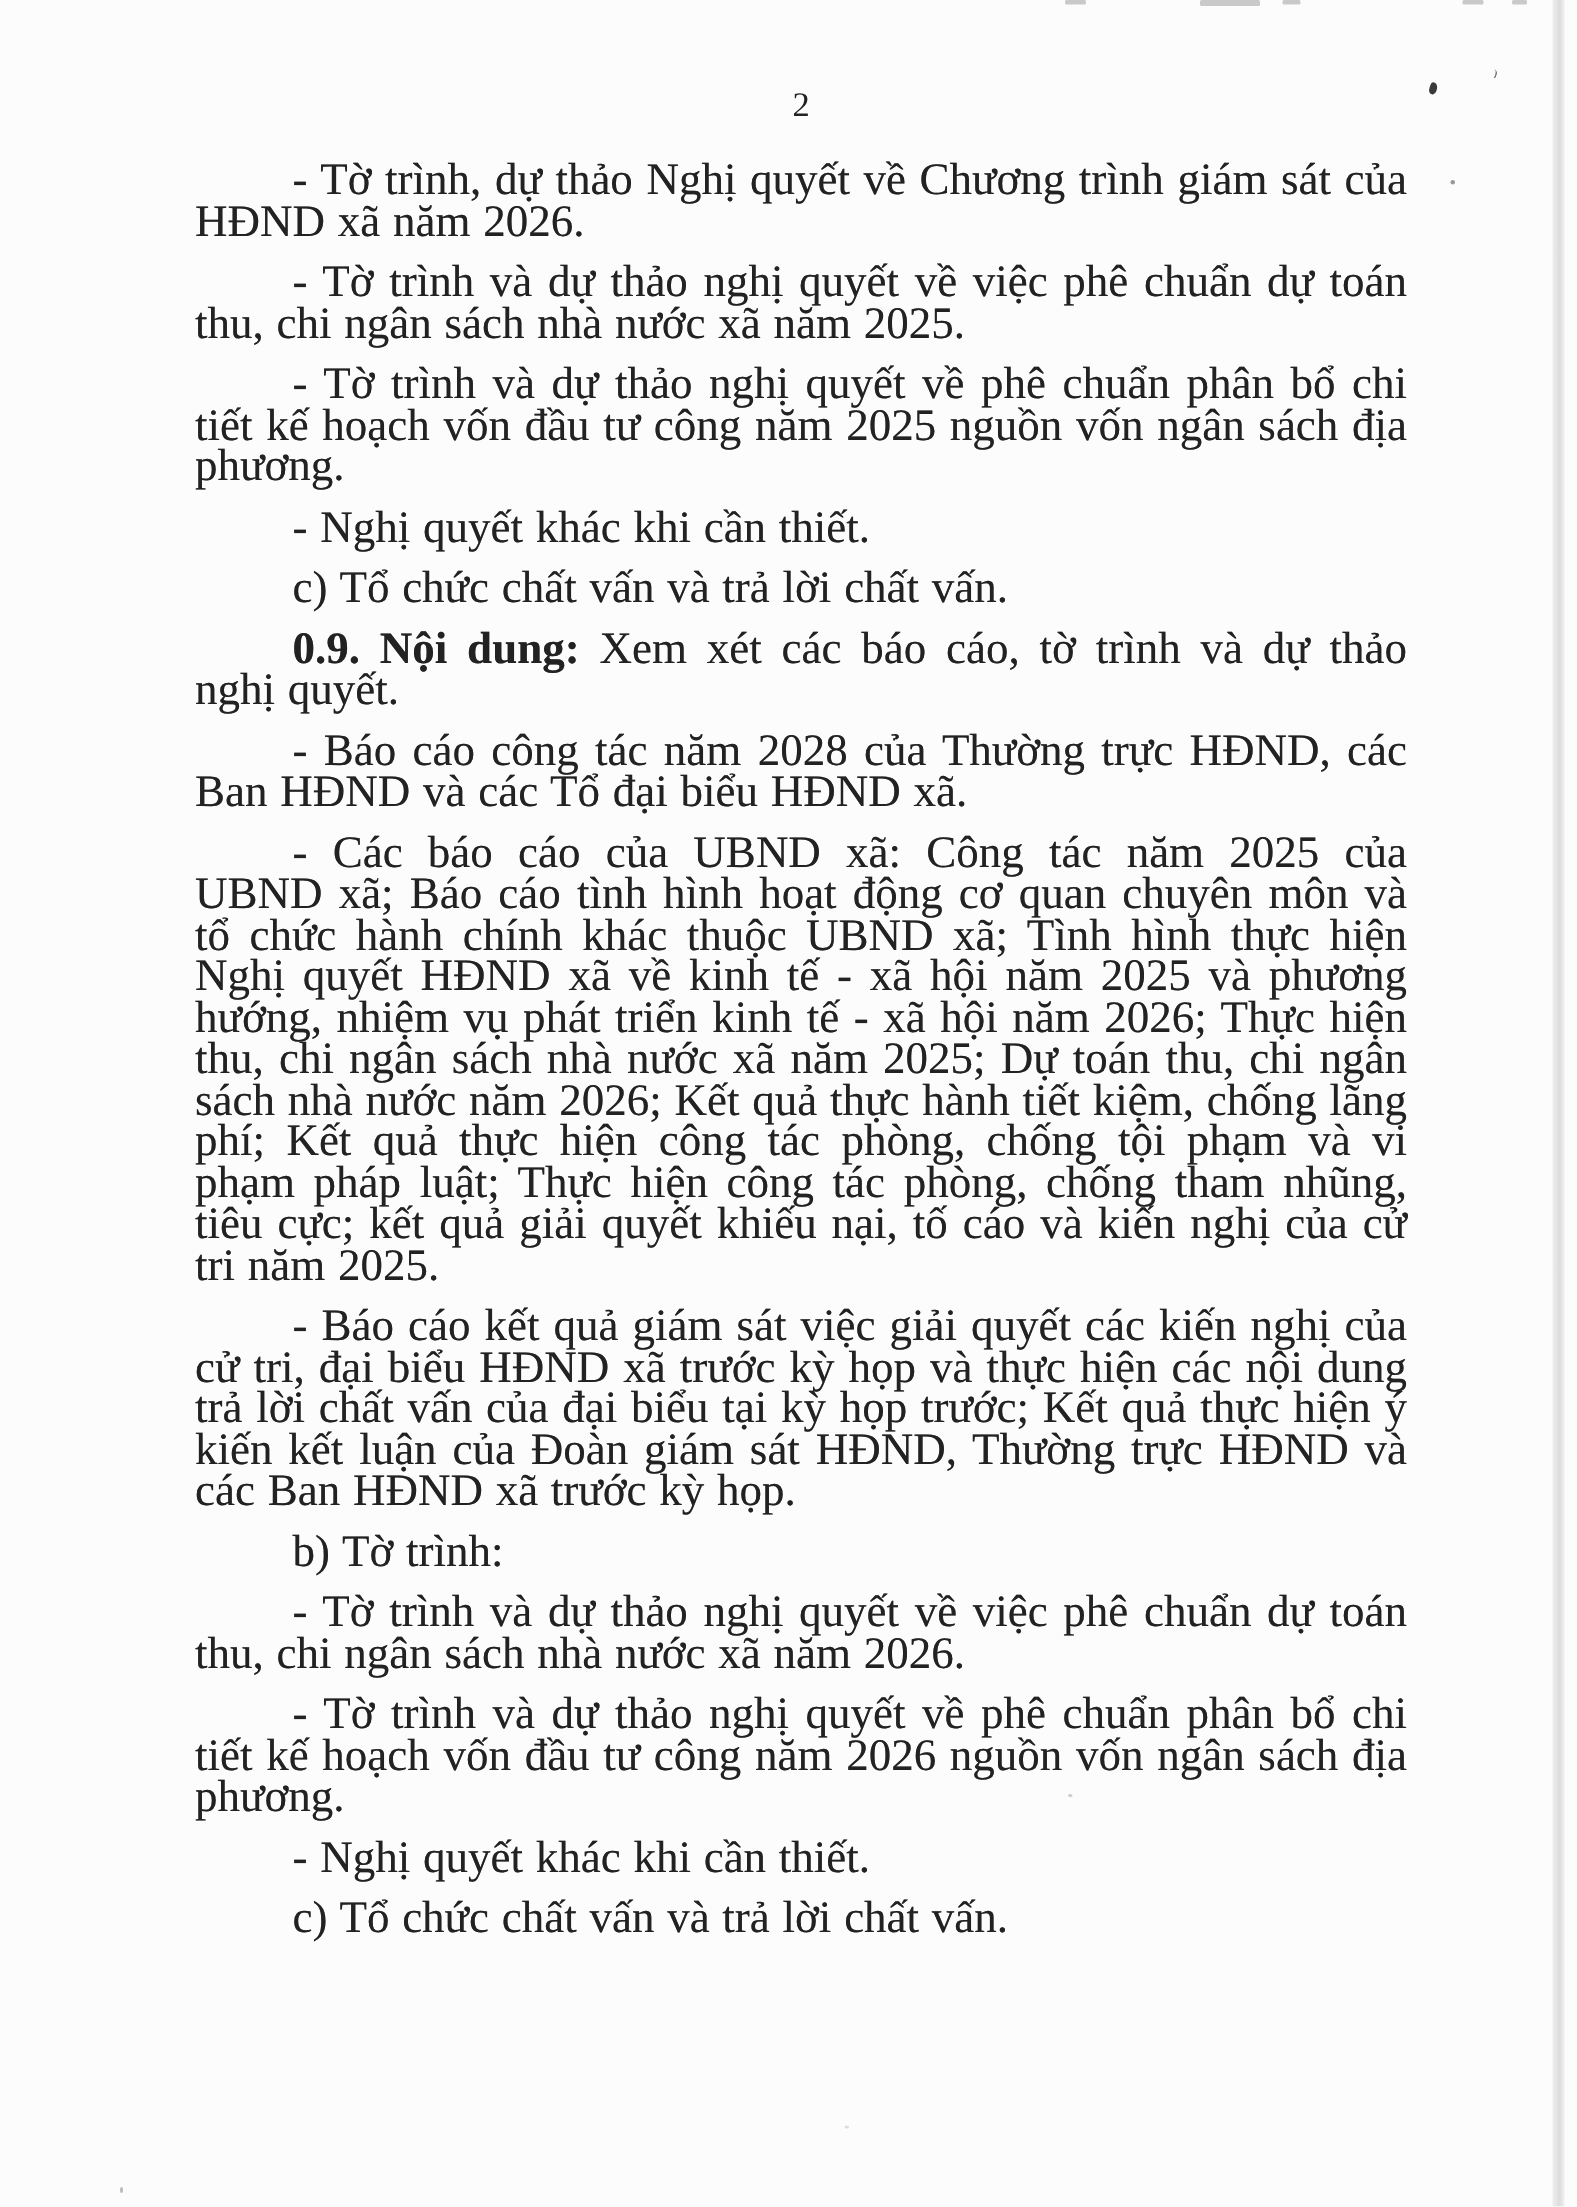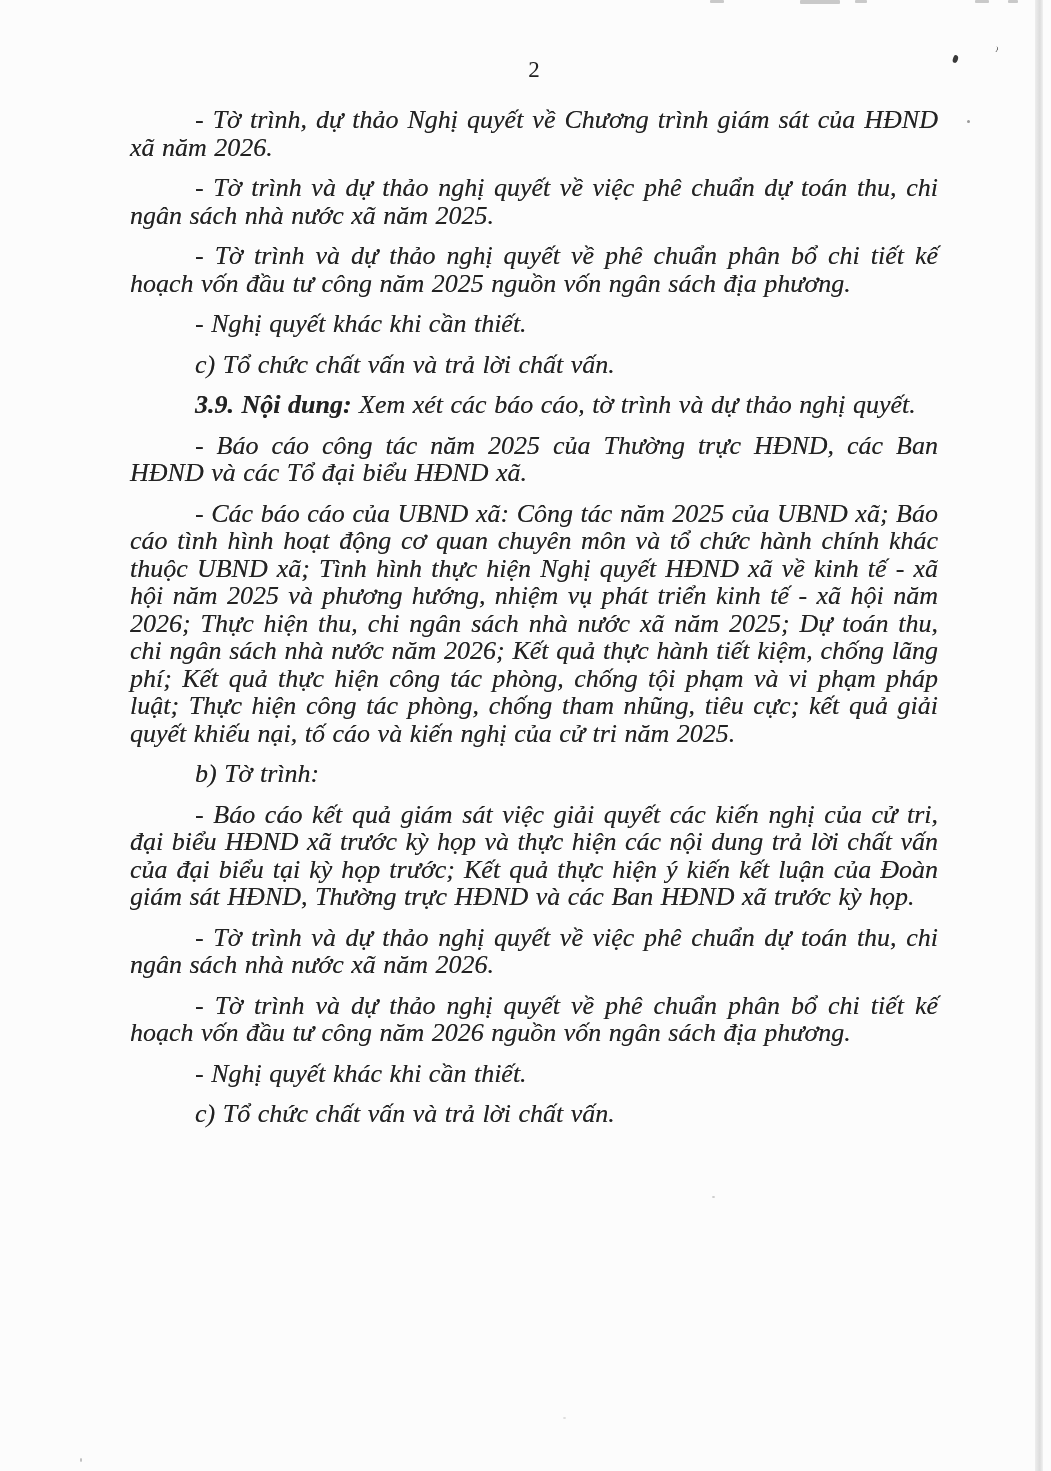--- a/index.html
+++ b/index.html
@@ -27,27 +27,26 @@
     width:808px;
   }
   .page-number{
     text-align:center;
     font-size:23px;
     line-height:30px;
     margin:0 0 21px 0;
   }
   p.para{
     margin:0 0 13px 0;
-    font-size:26px;
+    font-size:30px;
     line-height:27.5px;
     text-align:justify;
     text-indent:65px;
     word-spacing:1px;
     text-shadow:0 0 0.3px rgba(30,30,30,0.55);
-    font-style:italic;
   }
   p.para b{font-weight:bold;}
   
   .edge-band{
     position:absolute;
     left:1035px;top:0;
     width:8px;height:1471px;
     background:linear-gradient(to right,#ececec,var(--edge_shadow) 60%,#efefef);
     opacity:.9;
   }
@@ -92,30 +91,30 @@
     <p class="para"><b></b><span>- Tờ trình và dự thảo nghị quyết về việc phê chuẩn dự toán thu, chi ngân sách nhà nước xã năm 2025.</span></p>
 
     <p class="para"><b></b><span>- Tờ trình và dự thảo nghị quyết về phê chuẩn phân bổ chi tiết kế hoạch vốn đầu tư công năm 2025 nguồn vốn ngân sách địa phương.</span></p>
 
     <p class="para"><b></b><span>- Nghị quyết khác khi cần thiết.</span></p>
 
     <p class="para"><b></b><span>c) Tổ chức chất vấn và trả lời chất vấn.</span></p>
 
 
 
-    <p class="para"><b>3.9. Nội dung:</b><span> Xem xét các báo cáo, tờ trình và dự thảo nghị quyết.</span></p>
+    <p class="para"><b>0.9. Nội dung:</b><span> Xem xét các báo cáo, tờ trình và dự thảo nghị quyết.</span></p>
 
 
-    <p class="para"><b></b><span>- Báo cáo công tác năm 2025 của Thường trực HĐND, các Ban HĐND và các Tổ đại biểu HĐND xã.</span></p>
+    <p class="para"><b></b><span>- Báo cáo công tác năm 2028 của Thường trực HĐND, các Ban HĐND và các Tổ đại biểu HĐND xã.</span></p>
 
     <p class="para"><b></b><span>- Các báo cáo của UBND xã: Công tác năm 2025 của UBND xã; Báo cáo tình hình hoạt động cơ quan chuyên môn và tổ chức hành chính khác thuộc UBND xã; Tình hình thực hiện Nghị quyết HĐND xã về kinh tế - xã hội năm 2025 và phương hướng, nhiệm vụ phát triển kinh tế - xã hội năm 2026; Thực hiện thu, chi ngân sách nhà nước xã năm 2025; Dự toán thu, chi ngân sách nhà nước năm 2026; Kết quả thực hành tiết kiệm, chống lãng phí; Kết quả thực hiện công tác phòng, chống tội phạm và vi phạm pháp luật; Thực hiện công tác phòng, chống tham nhũng, tiêu cực; kết quả giải quyết khiếu nại, tố cáo và kiến nghị của cử tri năm 2025.</span></p>
 
+    <p class="para"><b></b><span>- Báo cáo kết quả giám sát việc giải quyết các kiến nghị của cử tri, đại biểu HĐND xã trước kỳ họp và thực hiện các nội dung trả lời chất vấn của đại biểu tại kỳ họp trước; Kết quả thực hiện ý kiến kết luận của Đoàn giám sát HĐND, Thường trực HĐND và các Ban HĐND xã trước kỳ họp.</span></p>
+
     <p class="para"><b></b><span>b) Tờ trình:</span></p>
-
-    <p class="para"><b></b><span>- Báo cáo kết quả giám sát việc giải quyết các kiến nghị của cử tri, đại biểu HĐND xã trước kỳ họp và thực hiện các nội dung trả lời chất vấn của đại biểu tại kỳ họp trước; Kết quả thực hiện ý kiến kết luận của Đoàn giám sát HĐND, Thường trực HĐND và các Ban HĐND xã trước kỳ họp.</span></p>
 
 
 
     <p class="para"><b></b><span>- Tờ trình và dự thảo nghị quyết về việc phê chuẩn dự toán thu, chi ngân sách nhà nước xã năm 2026.</span></p>
 
     <p class="para"><b></b><span>- Tờ trình và dự thảo nghị quyết về phê chuẩn phân bổ chi tiết kế hoạch vốn đầu tư công năm 2026 nguồn vốn ngân sách địa phương.</span></p>
 
     <p class="para"><b></b><span>- Nghị quyết khác khi cần thiết.</span></p>
 
     <p class="para"><b></b><span>c) Tổ chức chất vấn và trả lời chất vấn.</span></p>

